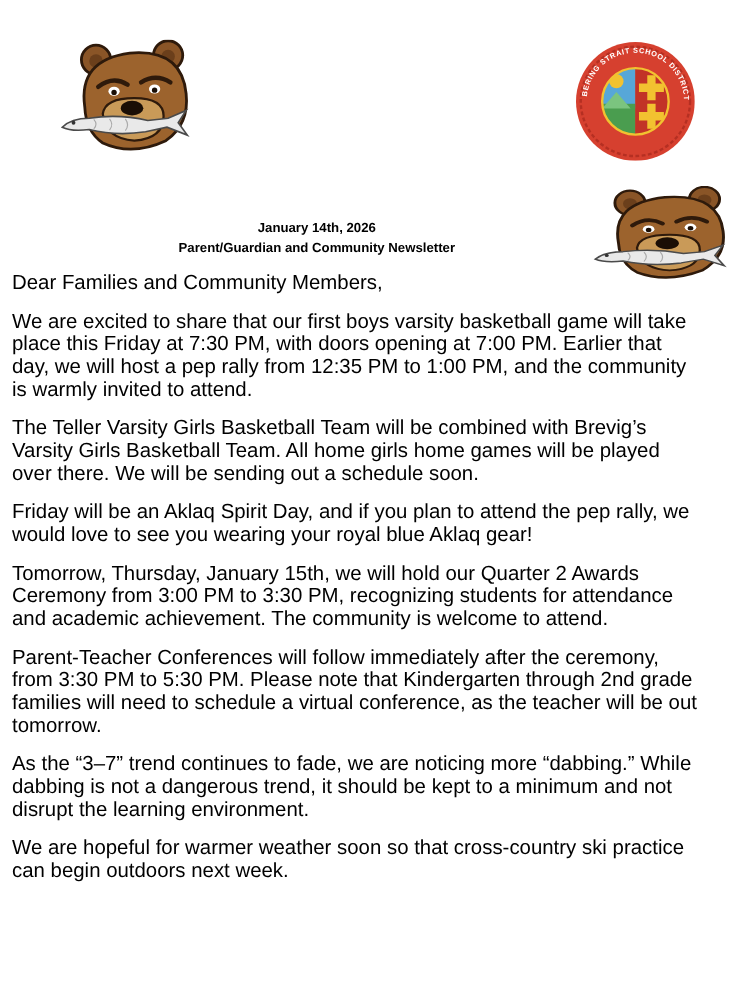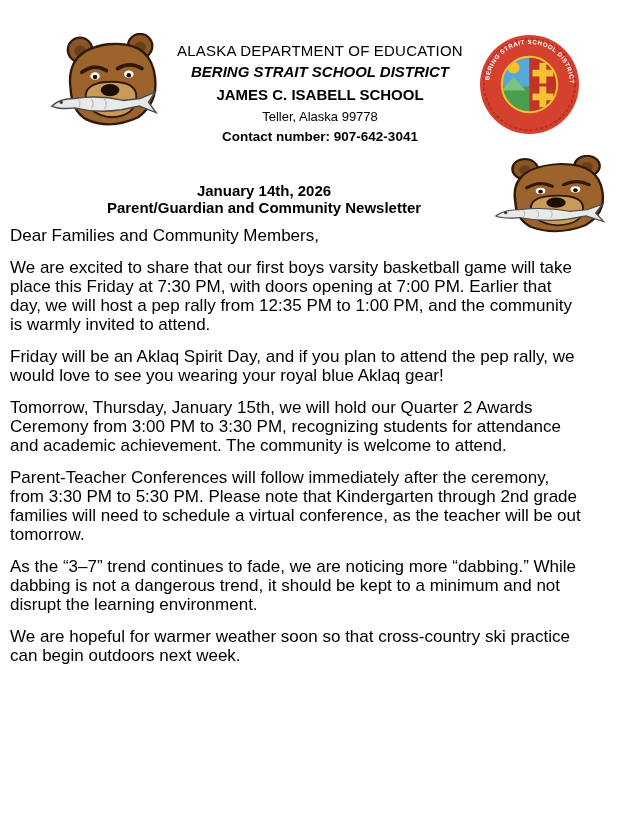--- a/index.html
+++ b/index.html
@@ -39,21 +39,21 @@
     .h-contact  { font-size: 13.5px; font-weight: 700; }
 
     
     .title-block {
       position: absolute;
       left: 0;
       top: 182px;
       width: 528px;
       text-align: center;
       font-weight: 700;
-      font-size: 15px;
+      font-size: 11px;
       line-height: 17px;
     }
 
     
     .body-text {
       position: absolute;
       left: 10px;
       top: 226px;
       width: 576px;
       font-size: 17px;
@@ -95,27 +95,20 @@
 </svg>
 
 <div class="page">
 
   <div class="bear-1">
     <svg viewBox="0 0 130 110" preserveAspectRatio="none">
         <use href="#bear"></use>
       </svg>
   </div>
 
-  <div class="header-text">
-    <div class="h-dept">ALASKA DEPARTMENT OF EDUCATION</div>
-    <div class="h-district">BERING STRAIT SCHOOL DISTRICT</div>
-    <div class="h-school">JAMES C. ISABELL SCHOOL</div>
-    <div class="h-loc">Teller, Alaska 99778</div>
-    <div class="h-contact">Contact number: 907-642-3041</div>
-  </div>
 
   <div class="seal">
     <svg viewBox="0 0 100 100">
       <defs>
         <path id="sealArc" d="M50,50 m-41,0 a41,41 0 1,1 82,0 a41,41 0 1,1 -82,0"></path>
         <clipPath id="sealInner">
             <circle cx="50" cy="50" r="28"></circle>
           </clipPath>
       </defs>
       <circle cx="50" cy="50" r="50" fill="#d6402f"></circle>
@@ -143,20 +136,21 @@
   </div>
 
   <div class="title-block">
     <div>January 14th, 2026</div>
     <div>Parent/Guardian and Community Newsletter</div>
   </div>
 
   <div class="body-text">
     <p>Dear Families and Community Members,</p>
     <p>We are excited to share that our first boys varsity basketball game will take place this Friday at 7:30 PM, with doors opening at 7:00 PM. Earlier that day, we will host a pep rally from 12:35 PM to 1:00 PM, and the community is warmly invited to attend.</p>
+    <p>The Teller Varsity Girls Basketball Team will be combined with Brevig’s Varsity Girls Basketball Team. All home girls home games will be played over there. We will be sending out a schedule soon.</p>
     <p>Friday will be an Aklaq Spirit Day, and if you plan to attend the pep rally, we would love to see you wearing your royal blue Aklaq gear!</p>
     <p>Tomorrow, Thursday, January 15th, we will hold our Quarter 2 Awards Ceremony from 3:00 PM to 3:30 PM, recognizing students for attendance and academic achievement. The community is welcome to attend.</p>
     <p>Parent-Teacher Conferences will follow immediately after the ceremony, from 3:30 PM to 5:30 PM. Please note that Kindergarten through 2nd grade families will need to schedule a virtual conference, as the teacher will be out tomorrow.</p>
     <p>As the “3–7” trend continues to fade, we are noticing more “dabbing.” While dabbing is not a dangerous trend, it should be kept to a minimum and not disrupt the learning environment.</p>
     <p>We are hopeful for warmer weather soon so that cross-country ski practice can begin outdoors next week.</p>
   </div>
 
 </div>
 
 </body></html>

